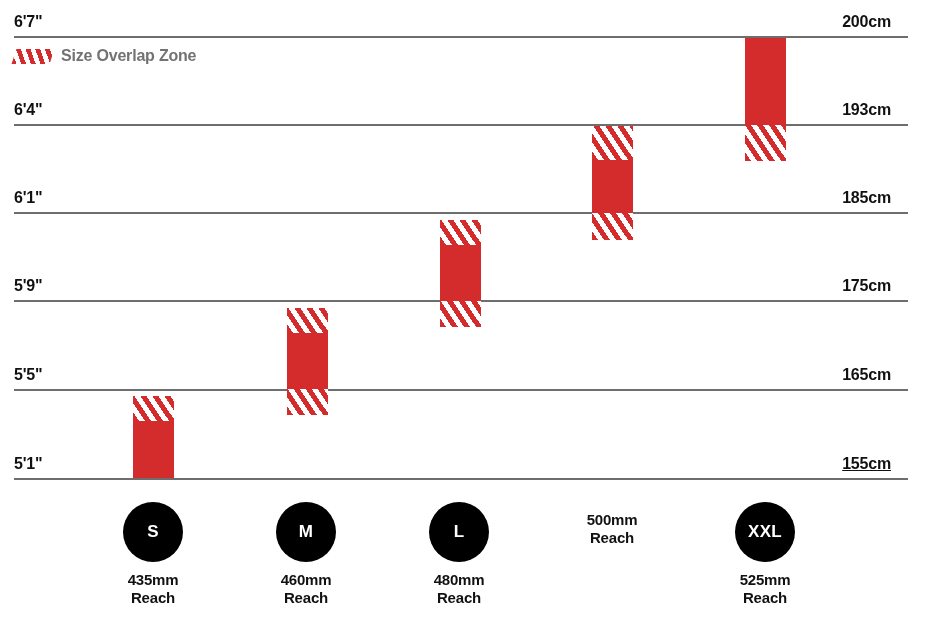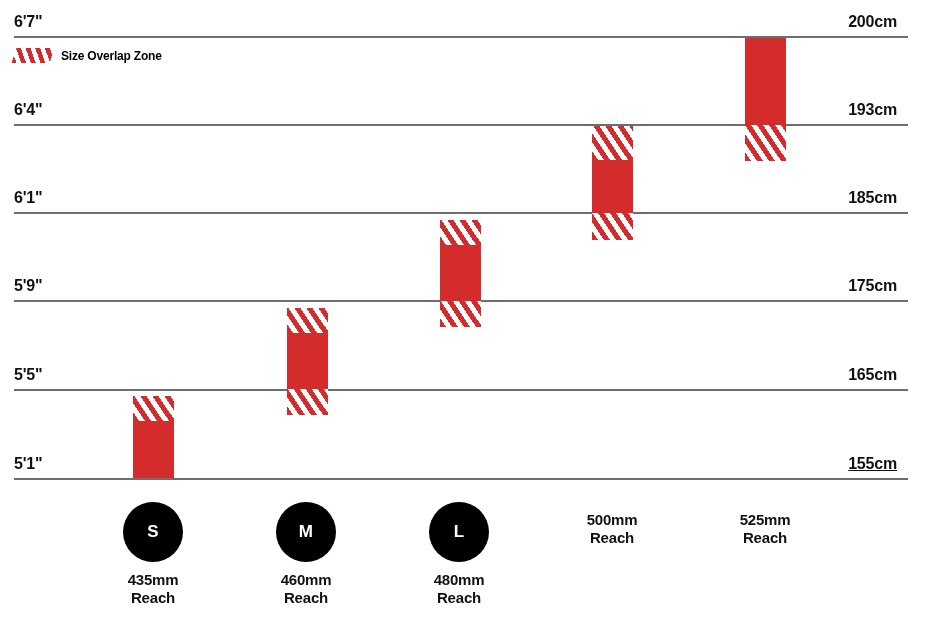--- a/index.html
+++ b/index.html
@@ -27,21 +27,21 @@
   .tick-label {
     position: absolute;
     font-size: 16px;
     font-weight: 700;
     color: #111111;
     letter-spacing: -0.2px;
     white-space: nowrap;
     line-height: 1;
   }
   .tick-label.left  { left: 14px; }
-  .tick-label.right { right: 53px; text-align: right; }
+  .tick-label.right { right: 59px; text-align: right; }
 
   
   .legend {
     position: absolute;
     left: 14px;
     top: 48px;
     display: flex;
     align-items: center;
     gap: 9px;
   }
@@ -50,23 +50,23 @@
     height: 15px;
     background-image: repeating-linear-gradient(
       56deg,
       #D42C2C 0px, #D42C2C 4px,
       #ffffff 4px, #ffffff 8px
     );
     background-color: #ffffff;
     transform: skewX(-18deg);
   }
   .legend-label {
-    font-size: 12px;
-    font-weight: 700;
-    color: #000000;
+    font-size: 16px;
+    font-weight: 700;
+    color: #737373;
     letter-spacing: -0.2px;
     line-height: 1;
   }
 
   
   .bar-group { position: absolute; }
   .bar-seg { position: absolute; width: 100%; left: 0; }
   .bar-seg.solid { background: #D42C2C; }
   .bar-seg.hatch {
     background-color: #ffffff;
@@ -188,20 +188,21 @@
           <div>Reach</div>
         </div>
       </div>
       <div class="size-col" style="left: 547px;">
         <div class="reach-wrap">
           <div>500mm</div>
           <div>Reach</div>
         </div>
       </div>
       <div class="size-col" style="left: 700px;">
+        <div class="size-circle">XXL</div>
         <div class="reach-wrap">
           <div>525mm</div>
           <div>Reach</div>
         </div>
       </div>
     </div>
 
 </div>
 
 </body></html>

